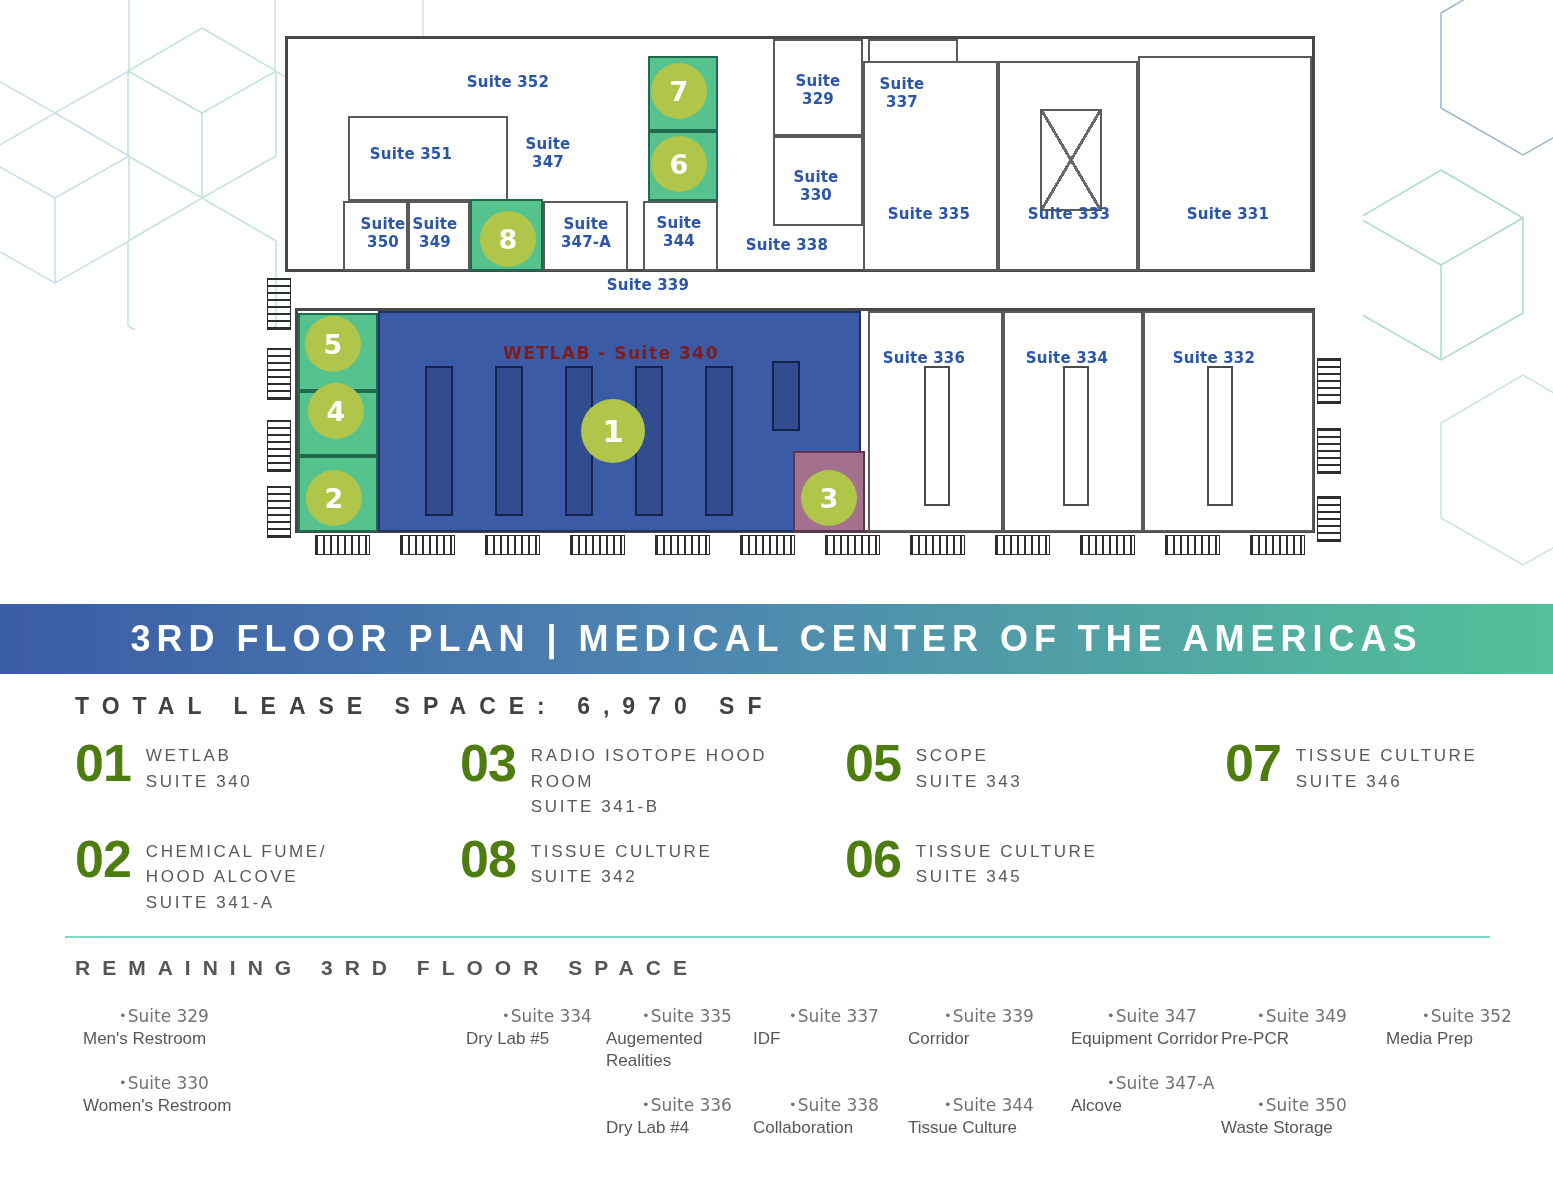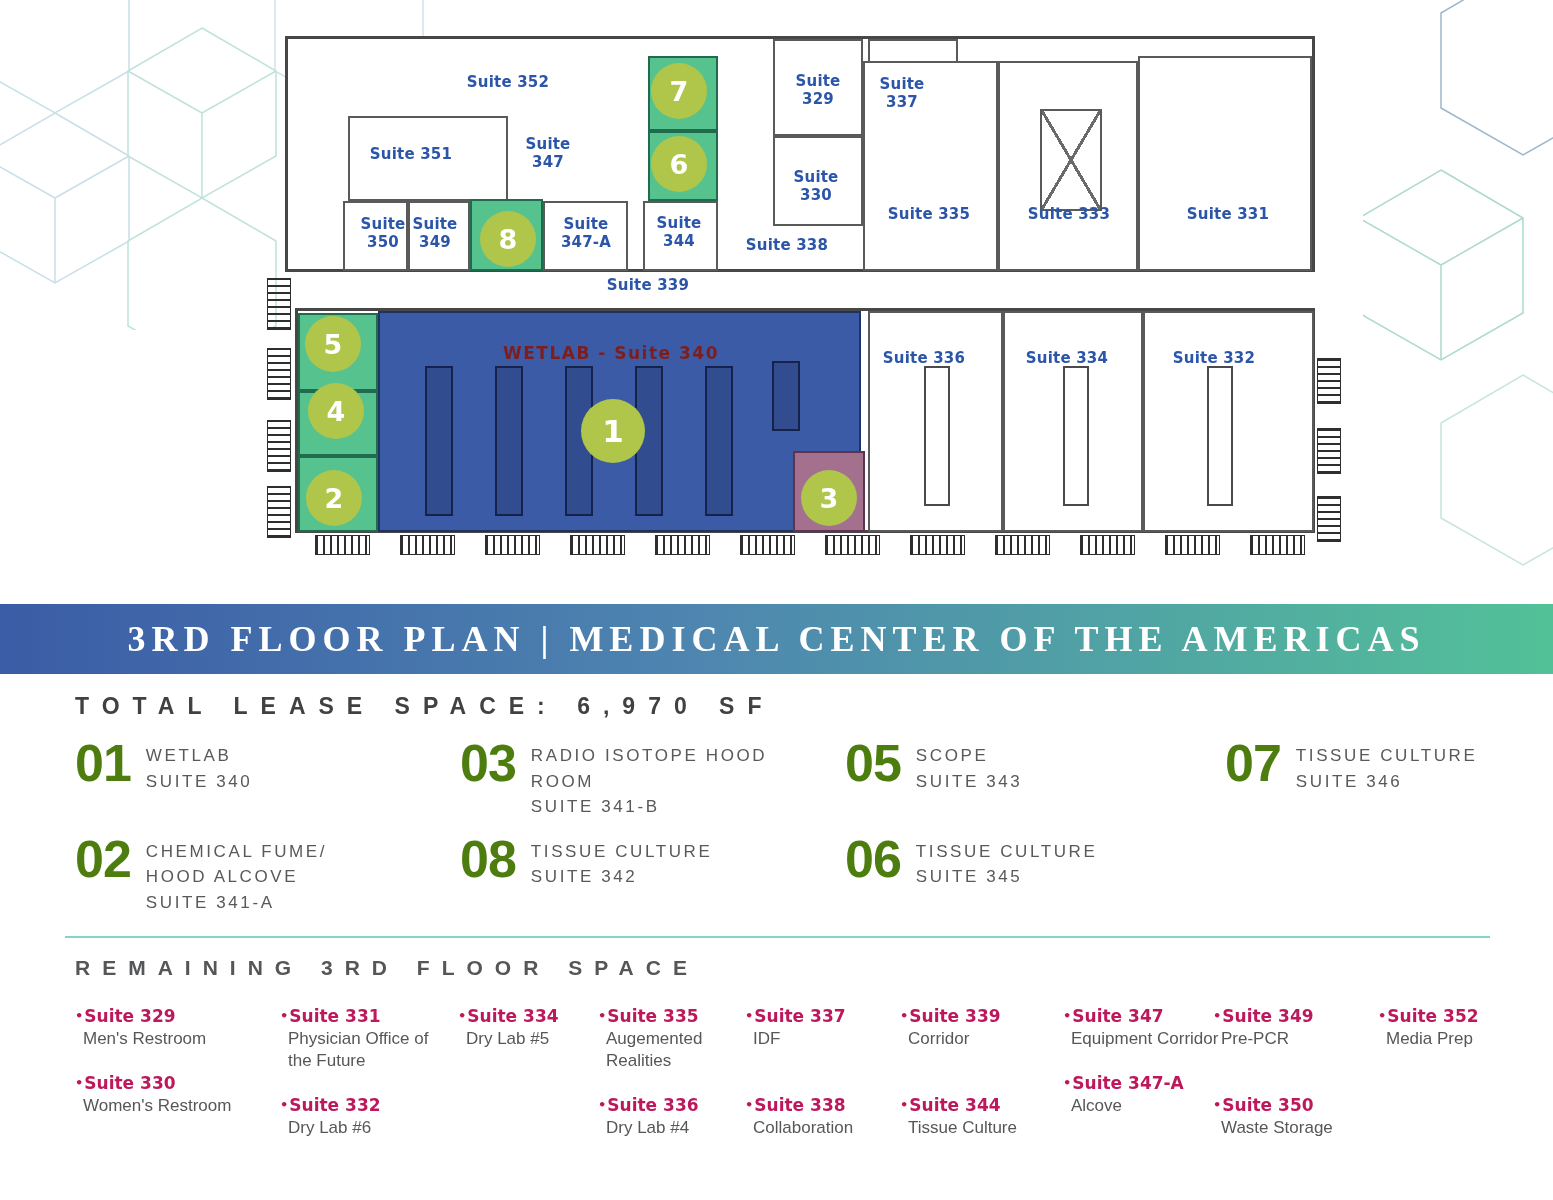--- a/index.html
+++ b/index.html
@@ -32,41 +32,41 @@
   .hatch-h { position:absolute; height:20px; border:1px solid #2e2e2e;
              background:repeating-linear-gradient(90deg,#2e2e2e 0 2px, transparent 2px 7px); }
   .hatch-v { position:absolute; width:24px; border:1px solid #2e2e2e;
              background:repeating-linear-gradient(0deg,#2e2e2e 0 2px, transparent 2px 7px); }
 
   
   .banner { position:absolute; left:0; top:604px; width:1553px; height:70px;
             background:linear-gradient(90deg,#3b5ca6 0%, #4e86b0 45%, #53c198 100%);
             display:flex; align-items:center; justify-content:center; }
   .banner-title { color:#fff; font-weight:bold; font-size:36px; letter-spacing:6px;
-                  font-family:Liberation Serif, serif; white-space:nowrap; }
+                  font-family:Liberation Sans, sans-serif; white-space:nowrap; }
 
   
   .total-lease { position:absolute; left:75px; top:693px; font-size:23px; font-weight:bold;
                  color:#414042; letter-spacing:13px; font-family:"Liberation Sans", sans-serif; }
   .legend { position:absolute; left:75px; top:740px; width:1450px; display:grid;
             grid-template-columns:385px 385px 380px auto; row-gap:16px; align-items:start; }
   .legend-item { display:flex; align-items:flex-start; }
   .legend-num { color:#4d7c0f; font-weight:bold; font-size:52px; line-height:.92;
                 font-family:"Liberation Sans", sans-serif; letter-spacing:-1px; }
   .legend-text { margin-left:15px; padding-top:3px; width:245px; color:#58595b;
                  font-size:17px; letter-spacing:2.6px; line-height:1.5;
                  font-family:"Liberation Sans", sans-serif; }
 
   
   .divider { position:absolute; left:65px; top:936px; width:1425px; height:2px; background:#82d6c3; }
   .section-heading { position:absolute; left:75px; top:956px; font-size:21px; font-weight:bold;
                      color:#555658; letter-spacing:12px; font-family:"Liberation Sans", sans-serif; }
   .rem-col { position:absolute; top:1005px; width:172px; }
   .rem-entry { margin-bottom:22px; }
-  .rem-suite { color:#be185d; font-weight:bold; font-size:17px; line-height:1.35; }
+  .rem-suite { color:#737373; font-weight:normal; font-size:17px; line-height:1.35;margin-left:44px; }
   .rem-suite .bullet { font-size:13px; vertical-align:2px; margin-right:1px; }
   .rem-desc { color:#565759; font-size:17px; line-height:1.3; padding-left:8px;
               font-family:"Liberation Sans", sans-serif; }
 </style>
 </head>
 <body>
 
 <div class="page">
 
   <svg class="hex-svg" style="left:0;top:0;" width="520" height="330" viewBox="0 0 520 330">
@@ -261,30 +261,20 @@
     <div class="rem-entry">
       <div class="rem-suite"><span class="bullet">•</span><span>Suite 329</span></div>
       <div class="rem-desc">Men's Restroom</div>
     </div>
     <div class="rem-entry">
       <div class="rem-suite"><span class="bullet">•</span><span>Suite 330</span></div>
       <div class="rem-desc">Women's Restroom</div>
     </div>
   </div>
 
-  <div class="rem-col" style="left:280px;">
-    <div class="rem-entry">
-      <div class="rem-suite"><span class="bullet">•</span><span>Suite 331</span></div>
-      <div class="rem-desc">Physician Office of the Future</div>
-    </div>
-    <div class="rem-entry">
-      <div class="rem-suite"><span class="bullet">•</span><span>Suite 332</span></div>
-      <div class="rem-desc">Dry Lab #6</div>
-    </div>
-  </div>
 
   <div class="rem-col" style="left:458px;">
     <div class="rem-entry">
       <div class="rem-suite"><span class="bullet">•</span><span>Suite 334</span></div>
       <div class="rem-desc">Dry Lab #5</div>
     </div>
   </div>
 
   <div class="rem-col" style="left:598px;">
     <div class="rem-entry">

